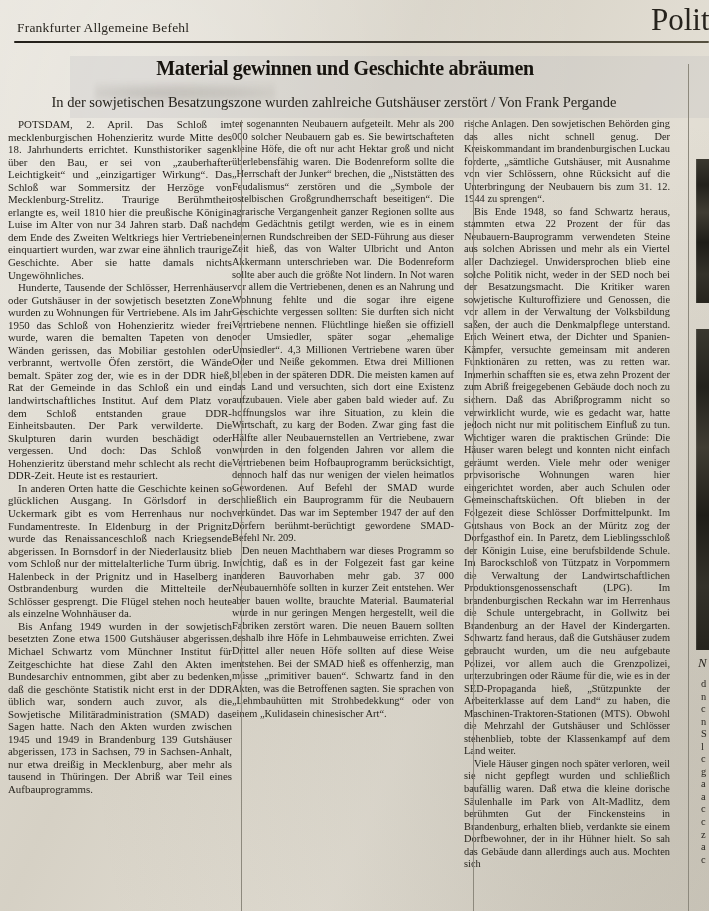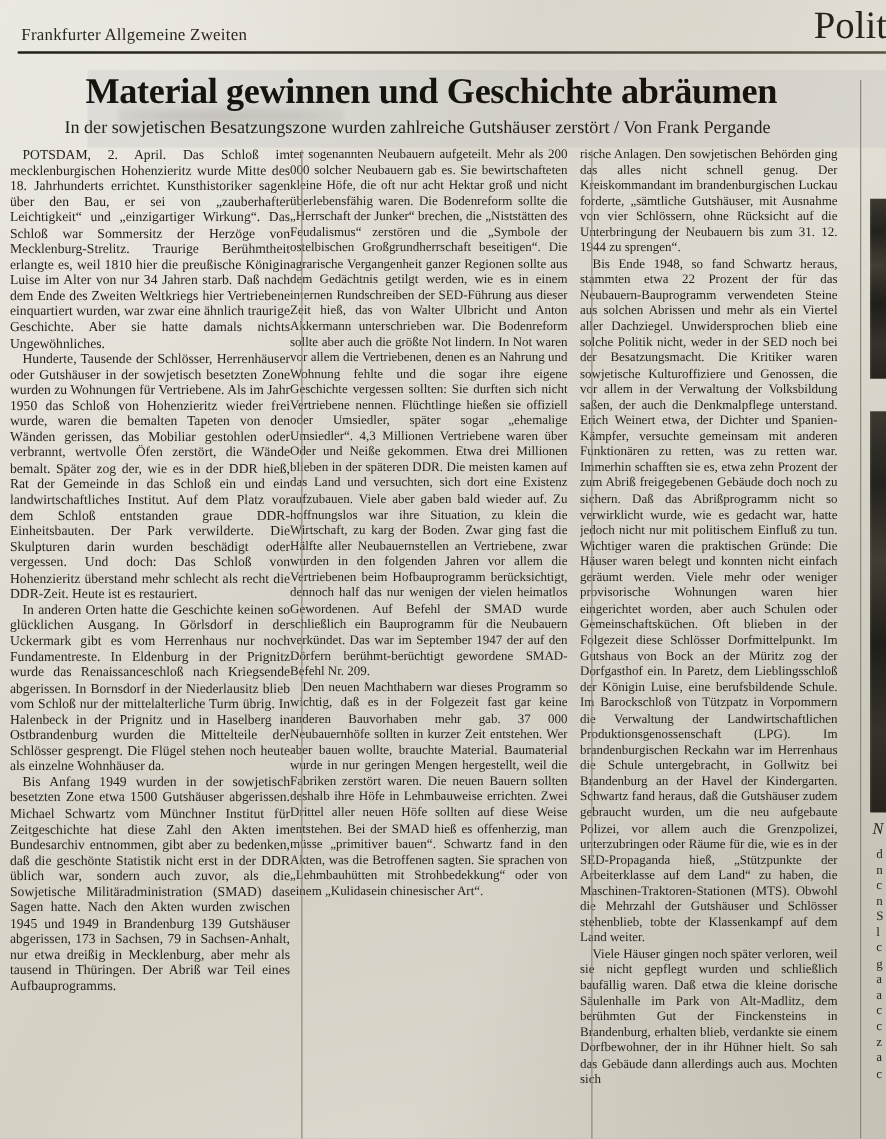--- a/index.html
+++ b/index.html
@@ -34,21 +34,21 @@
     background:rgba(180,182,186,0.22);
   }
   .ghost-smudge{
     position:absolute;left:95px;top:80px;width:180px;height:26px;
     background:radial-gradient(ellipse at 30% 50%, rgba(110,105,95,0.18), rgba(110,105,95,0) 70%),
                radial-gradient(ellipse at 75% 50%, rgba(110,105,95,0.12), rgba(110,105,95,0) 70%);
     filter:blur(2px);
   }
   .headline{
     position:absolute;left:14px;top:57px;width:662px;
-    text-align:center;font-size:29px;font-weight:bold;
+    text-align:center;font-size:20px;font-weight:bold;
     letter-spacing:-0.3px;color:#17140f;white-space:nowrap;
   }
   .subhead{
     position:absolute;left:14px;top:94px;width:640px;
     text-align:center;font-size:14.5px;color:#26231c;
   }
   .columns{
     position:absolute;left:8px;top:118px;width:672px;height:793px;
     display:flex;
   }
@@ -82,21 +82,21 @@
     position:absolute;left:701px;top:678px;width:10px;
     font-size:10.4px;line-height:12.55px;color:#2a2721;
     white-space:pre-line;overflow:hidden;height:233px;
   }
 </style>
 </head>
 <body>
 
 <div id="page">
 
-  <div class="masthead-name">Frankfurter Allgemeine Zweiten</div>
+  <div class="masthead-name">Frankfurter Allgemeine Befehl</div>
   <div class="section-title">Polit</div>
   <div class="top-rule"></div>
 
   <div class="headline-band"></div>
   <div class="ghost-smudge"></div>
 
   <h1 class="headline" style="margin:0;">Material gewinnen und Geschichte abräumen</h1>
   <div class="subhead">In der sowjetischen Besatzungszone wurden zahlreiche Gutshäuser zerstört / Von Frank Pergande</div>
 
   <div class="columns">

